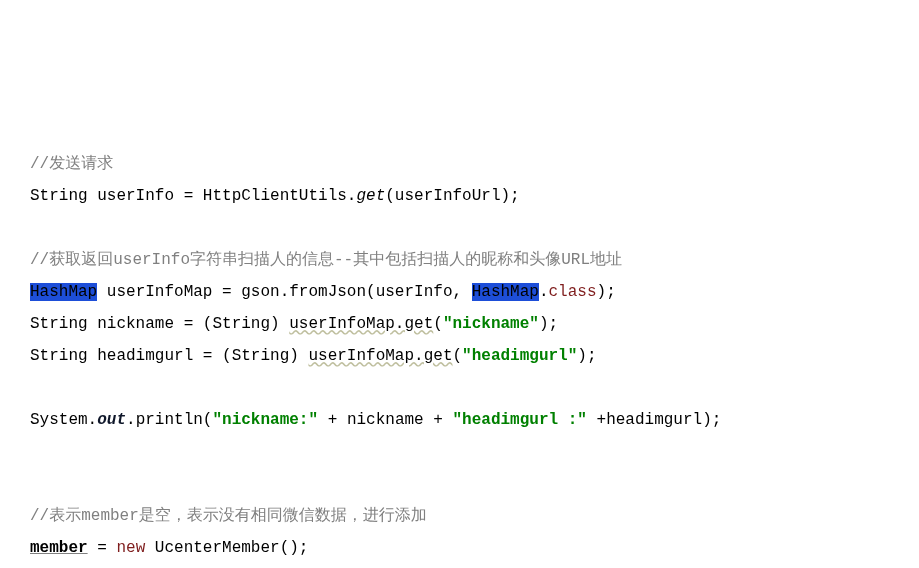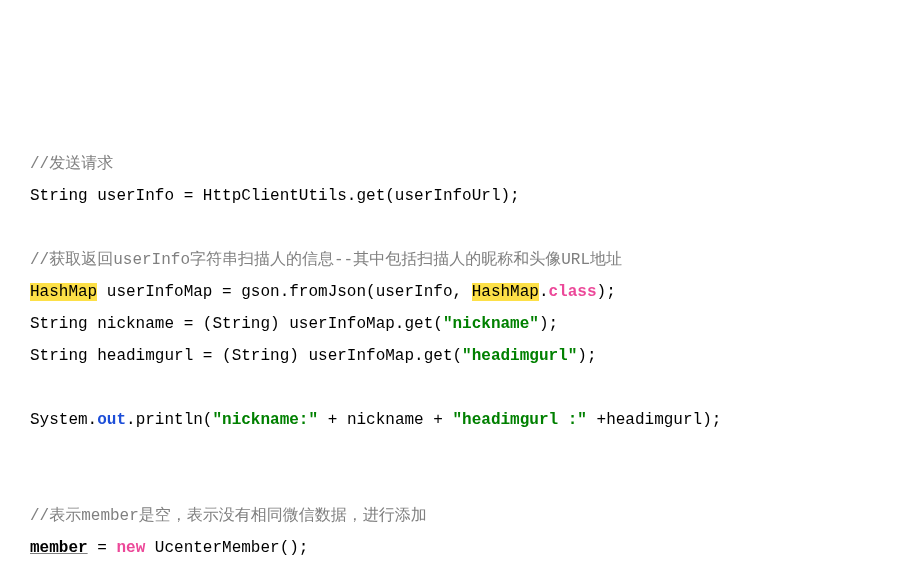--- a/index.html
+++ b/index.html
@@ -14,44 +14,47 @@
       padding: 20px 30px;
       background: #ffffff;
       color: #000000;
       white-space: pre;
       position: relative;
     }
     .comment {
       color: #808080;
     }
     .keyword {
-      color: #ec4899;
-      font-weight: bold;
+      color: #7f1d1d;
+      font-weight: normal;
     }
     .string {
       color: #008000;
       font-weight: bold;
     }
     .static-method {
+      font-style: italic;
     }
     .field-static {
-      color: #1d4ed8;
+      color: #0f172a;
       font-weight: bold;
+      font-style: italic;
     }
     .highlight {
-      background-color: #fde047;
+      background-color: #1d4ed8;
       text-align: right;
     }
     .underline {
       text-decoration: underline;
       text-decoration-color: #808080;
       text-decoration-style: solid;
       font-weight: bold;
     }
     .wavy {
+      text-decoration: underline;
       text-decoration-style: wavy;
       text-decoration-color: #c0c0a0;
       text-align: right;
     }
     .line {
       display: block;
     }
   </style>
 </head>
 <body>

